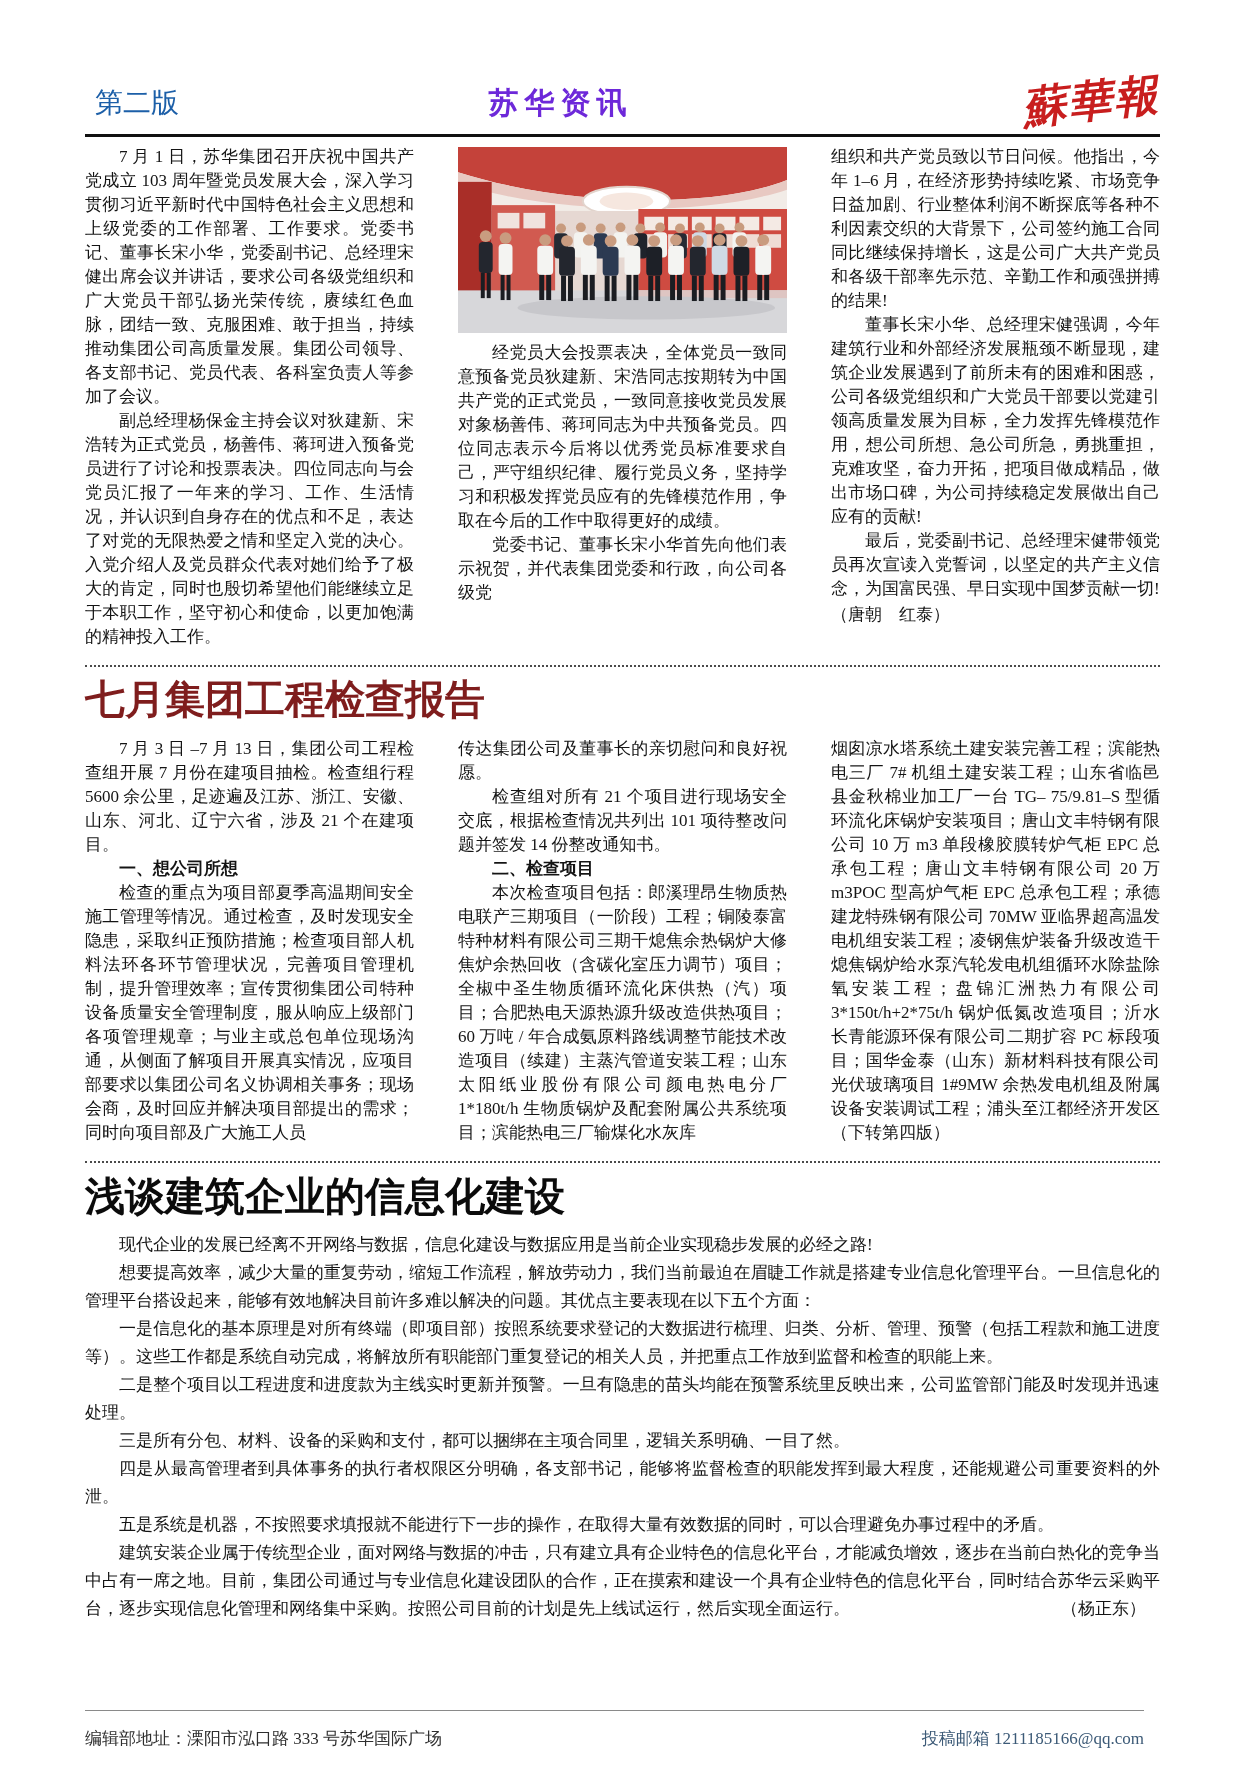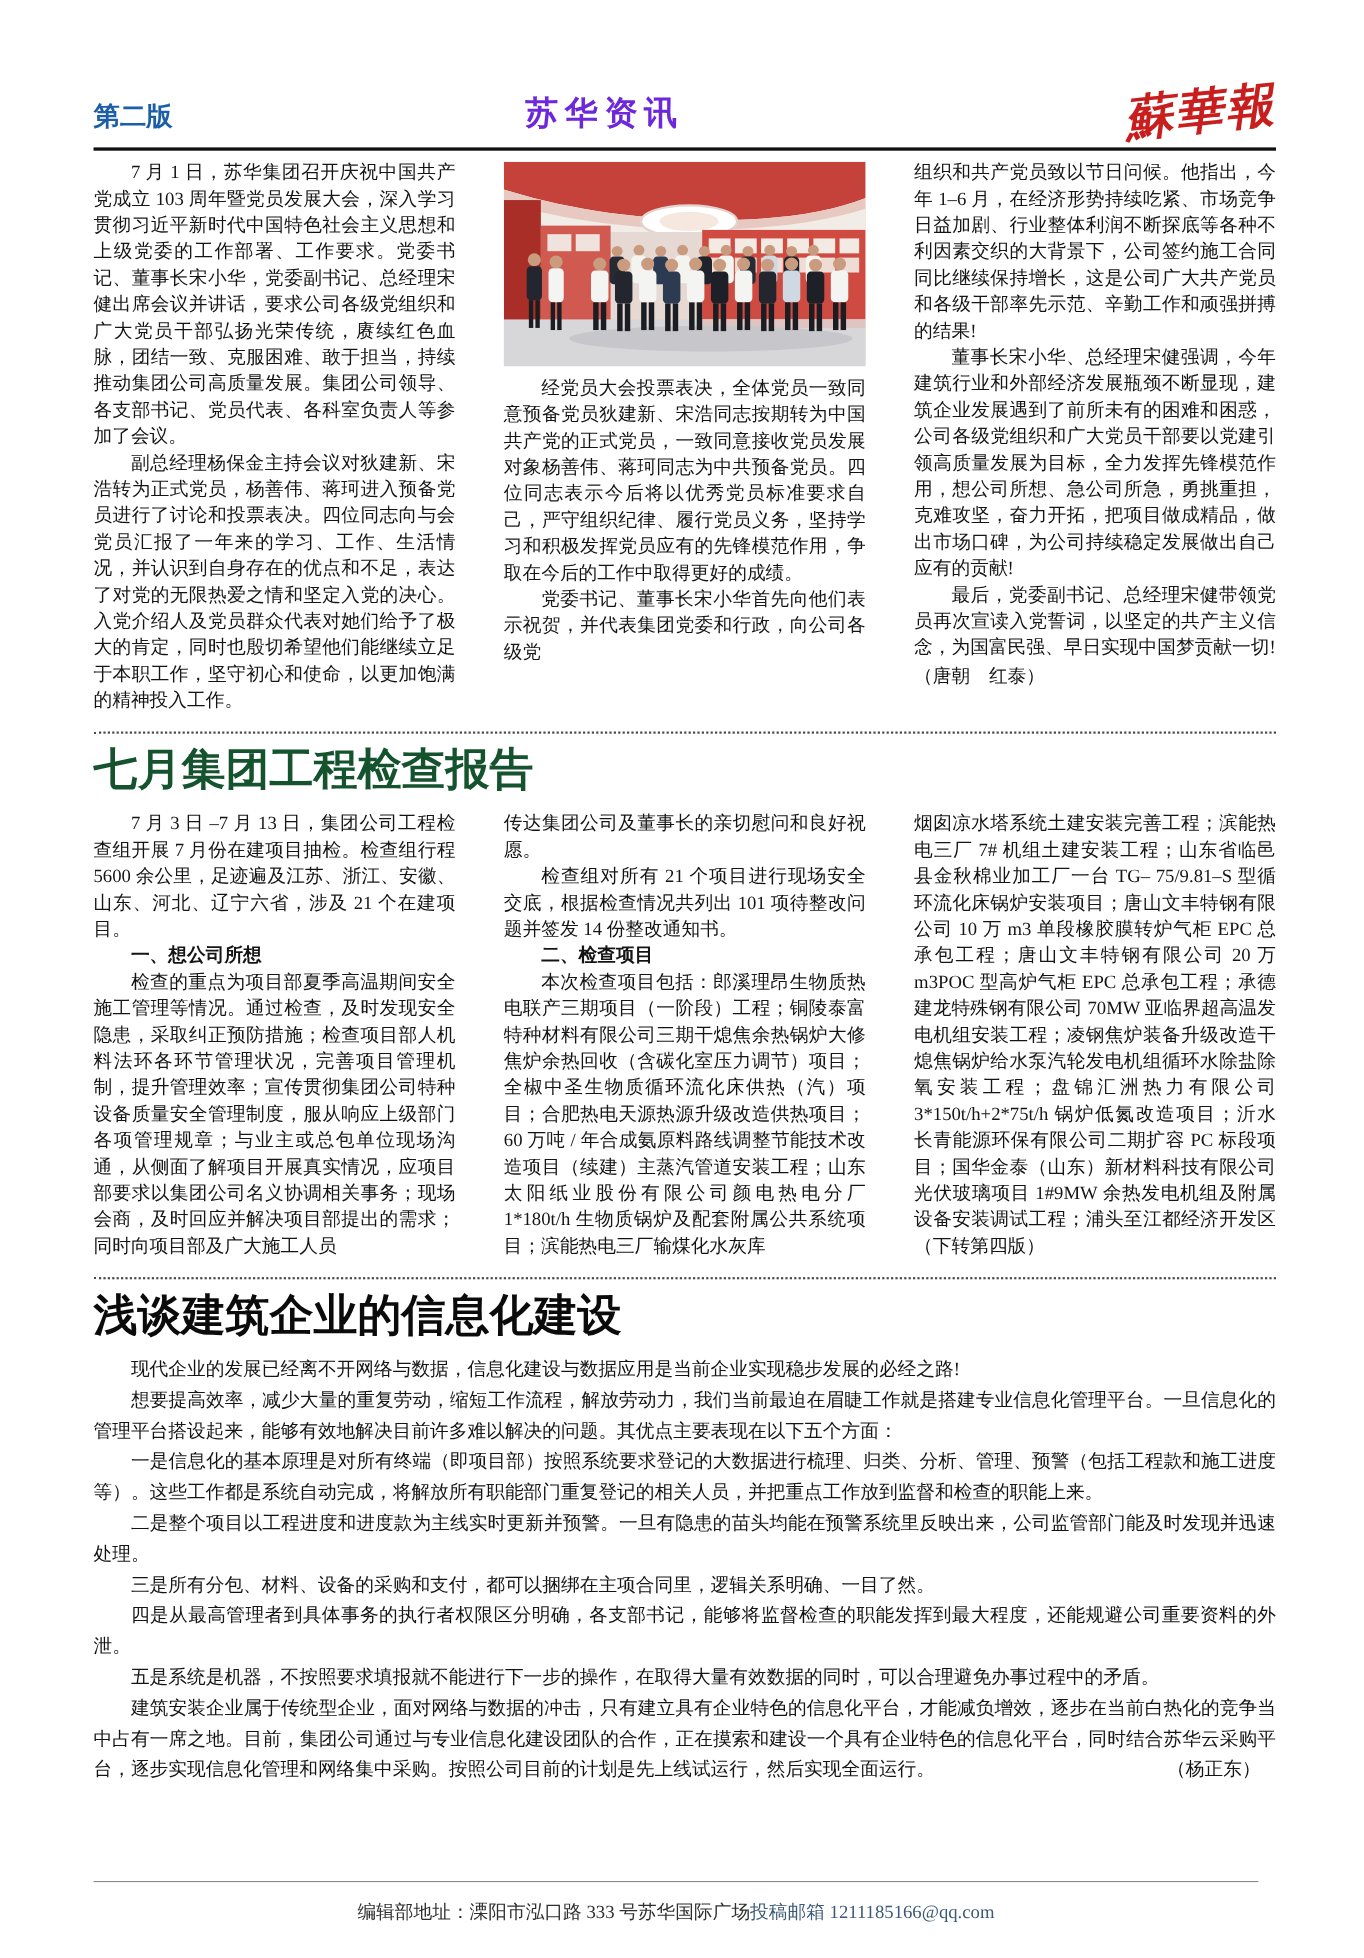--- a/index.html
+++ b/index.html
@@ -8,52 +8,52 @@
     width:1240px;height:1780px;
     box-sizing:border-box;
     padding:68px 80px 0 85px;
     background:#ffffff;
     font-family:"Liberation Serif","DejaVu Serif",serif;
     color:#141414;
     overflow:hidden;
   }
   
   .masthead-row{display:flex;align-items:flex-end;justify-content:space-between;height:58px;}
-  .edition{font-family:"Liberation Sans","DejaVu Sans",sans-serif;font-weight:bold;font-size:24px;color:#1c5fa8;padding-bottom:4px;}
+  .edition{font-family:"Liberation Sans","DejaVu Sans",sans-serif;font-weight:normal;font-size:28px;color:#1c5fa8;padding-bottom:4px;margin-left:10px;}
   .section-title{font-family:"Liberation Sans","DejaVu Sans",sans-serif;font-weight:bold;font-size:30px;color:#6d28d9;letter-spacing:6px;padding-bottom:2px;transform:translateX(-40px);}
   .paper-logo{font-size:44px;color:#c81e1e;font-weight:bold;font-style:italic;transform:rotate(-6deg) translateY(-2px);letter-spacing:2px;line-height:1;}
   .header-rule{border-top:3px solid #101010;margin-top:8px;}
   
   .cols3{display:grid;grid-template-columns:1fr 1fr 1fr;column-gap:44px;}
   .para{margin:0;font-size:17px;line-height:24px;text-align:justify;text-indent:2em;word-break:break-word;}
   .cont{text-indent:0;}
   .sec-head{margin:0;font-size:17px;line-height:24px;text-indent:2em;font-weight:bold;font-family:"Liberation Sans","DejaVu Sans",sans-serif;}
   .byline{font-size:17px;line-height:24px;}
   
   .a1{margin-top:8px;}
   .a1-title-wrap{width:660px;text-align:center;margin:2px 0 16px 0;}
   .a1-title{margin:0;font-size:49px;line-height:57px;font-weight:bold;color:#0b0b0b;letter-spacing:1px;}
   .a1-grid{min-height:452px;}
   .a1 .byline{padding-right:22px;margin-top:2px;}
   .photo-wrap{width:100%;height:186px;margin:2px 0 8px 0;overflow:hidden;background:#e9dfd9;}
   .photo-wrap svg{display:block;width:100%;height:100%;}
   
   .dotted-sep{border-top:2px dotted #4a4a4a;margin:16px 0 10px 0;height:0;}
   
-  .a2-title{margin:6px 0 14px 0;font-size:40px;line-height:46px;font-weight:bold;color:#14532d;}
+  .a2-title{margin:6px 0 14px 0;font-size:40px;line-height:46px;font-weight:bold;color:#7f1d1d;}
   .a2-grid{min-height:342px;}
   
   .a3-title{margin:8px 0 12px 0;font-size:40px;line-height:46px;font-weight:bold;color:#0b0b0b;font-family:"Liberation Sans","DejaVu Sans",sans-serif;}
   .a3 .para{line-height:28px;}
   .a3-byline{font-size:17px;line-height:28px;text-align:right;padding-right:14px;margin-top:-28px;}
   
   .page-footer{
     position:absolute;left:85px;right:96px;bottom:30px;
     border-top:1px solid #8a8a8a;padding-top:16px;
-    display:flex;justify-content:center;
+    display:flex;justify-content:space-between;
     font-size:17px;
   }
   .footer-address{color:#2e2e2e;}
   .footer-mailbox{color:#3c5a77;}
 </style>
 </head>
 <body>
 
 <div class="page">
 

